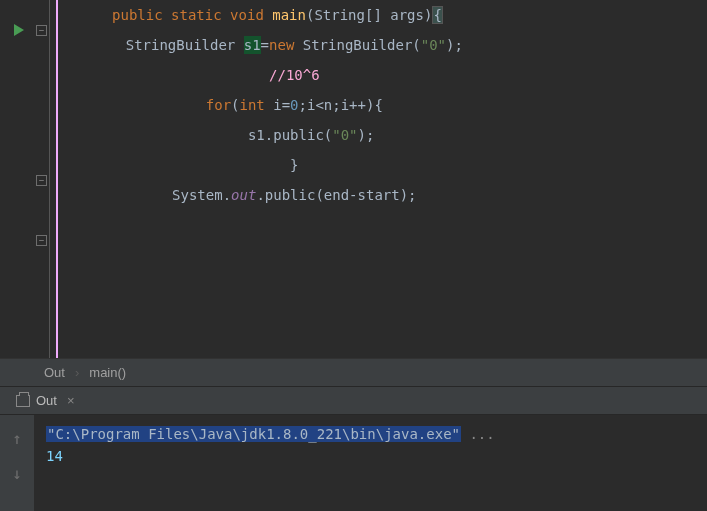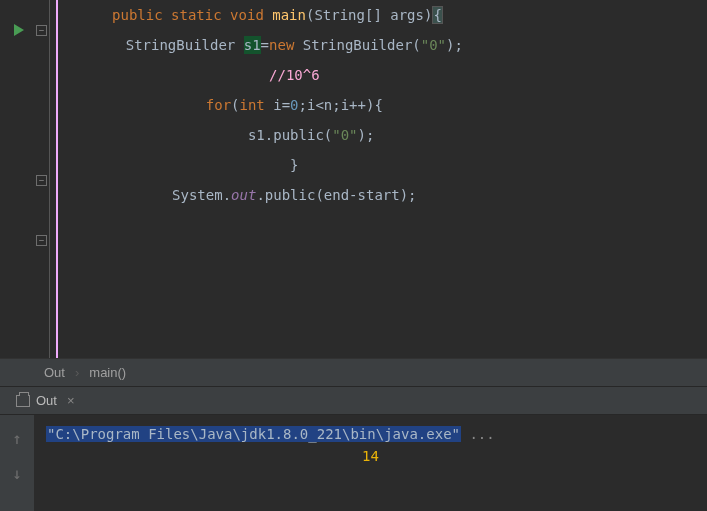--- a/index.html
+++ b/index.html
@@ -141,21 +141,21 @@
 }
 .console-output {
   flex: 1;
   padding: 8px 12px;
   font-family: "Consolas", monospace;
   font-size: 14px;
   line-height: 22px;
   background: #2b2b2b;
 }
 .console-line { color: #888888; }
-.console-result { color: #eab308; text-align: center; }
+.console-result { color: #7dd3fc; }
 .sel-bg { background: #214283; color: #a9b7c6; padding: 0 1px; }
 </style>
 </head>
 <body>
 
 <div class="editor-area">
   <div class="run-gutter">
     <div class="run-icon"></div>
   </div>
   <div class="fold-gutter">

